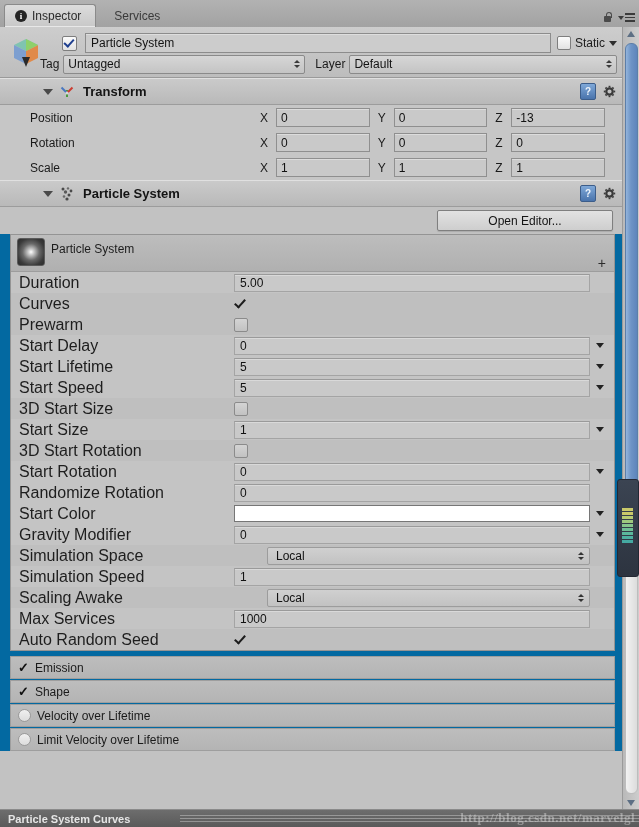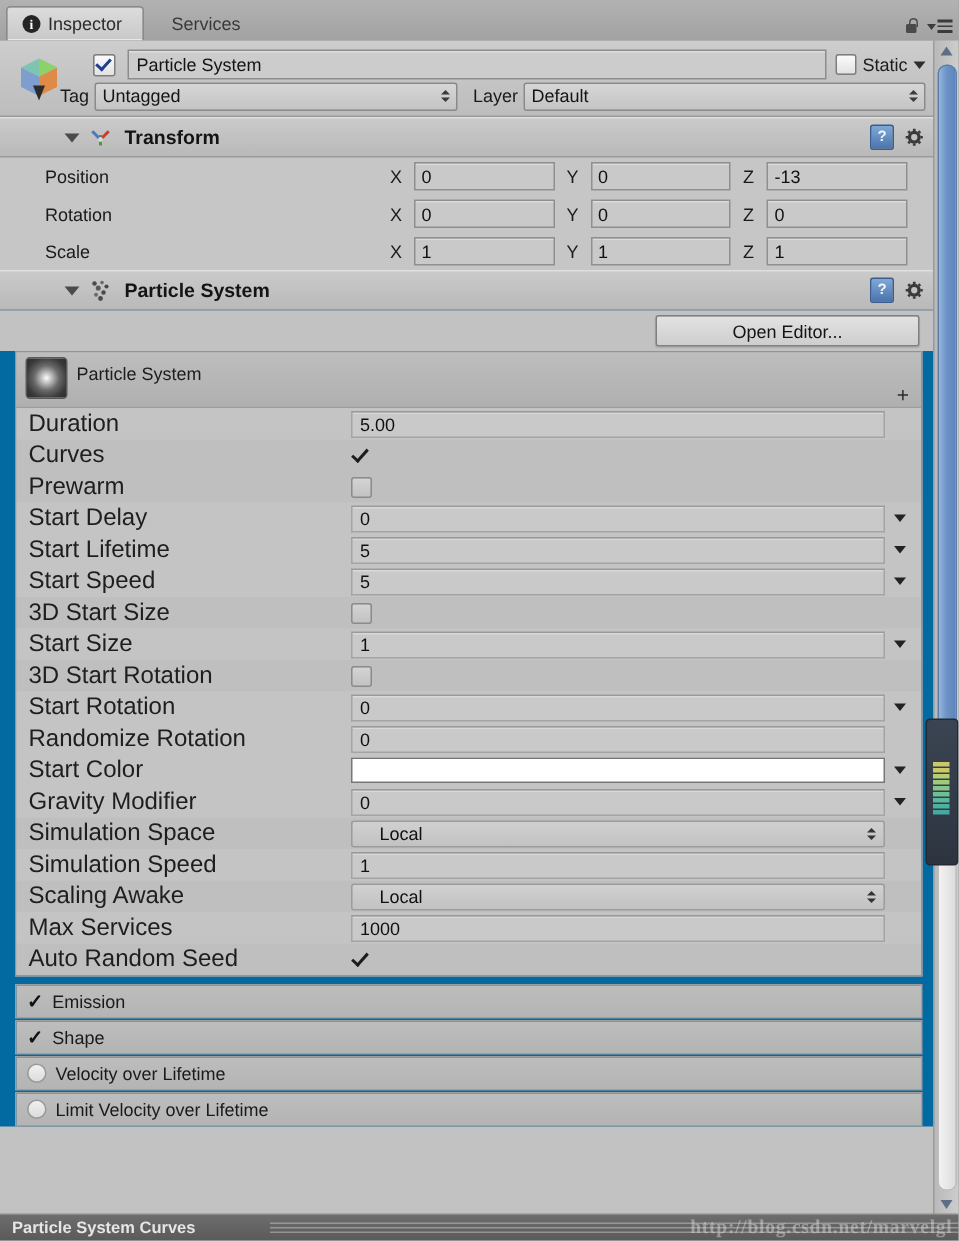--- a/index.html
+++ b/index.html
@@ -216,22 +216,22 @@
   .caret-sm {
     width:0;height:0;margin-left:6px;
     border-left:4px solid transparent;border-right:4px solid transparent;border-top:5px solid #222; flex:none;
   }
   .color-swatch {
     flex:1;height:15px;background:#ffffff;border:1px solid #767676;
   }
   .sel-popup {
     flex:1;height:16px;background:linear-gradient(#d0d0d0,#c2c2c2);
     border:1px solid #9c9c9c;border-radius:2px;
-    display:flex;align-items:center;padding-left:18px;
-    font-size:12px;color:#111;position:relative;
+    display:flex;align-items:center;padding-left:8px;
+    font-size:12px;color:#111;position:relative;margin-left:33px;
   }
   .sel-popup .updown{position:absolute;right:5px;top:50%;transform:translateY(-50%);display:flex;flex-direction:column;gap:2px;}
   .sel-popup .updown i.u{width:0;height:0;border-left:3px solid transparent;border-right:3px solid transparent;border-bottom:3px solid #333;display:block;}
   .sel-popup .updown i.d{width:0;height:0;border-left:3px solid transparent;border-right:3px solid transparent;border-top:3px solid #333;display:block;}
 
   
   .mod-item {
     height:21px; margin:0 8px 1px 10px;
     background:linear-gradient(#bdbdbd,#b4b4b4);
     border:1px solid #9e9e9e;

